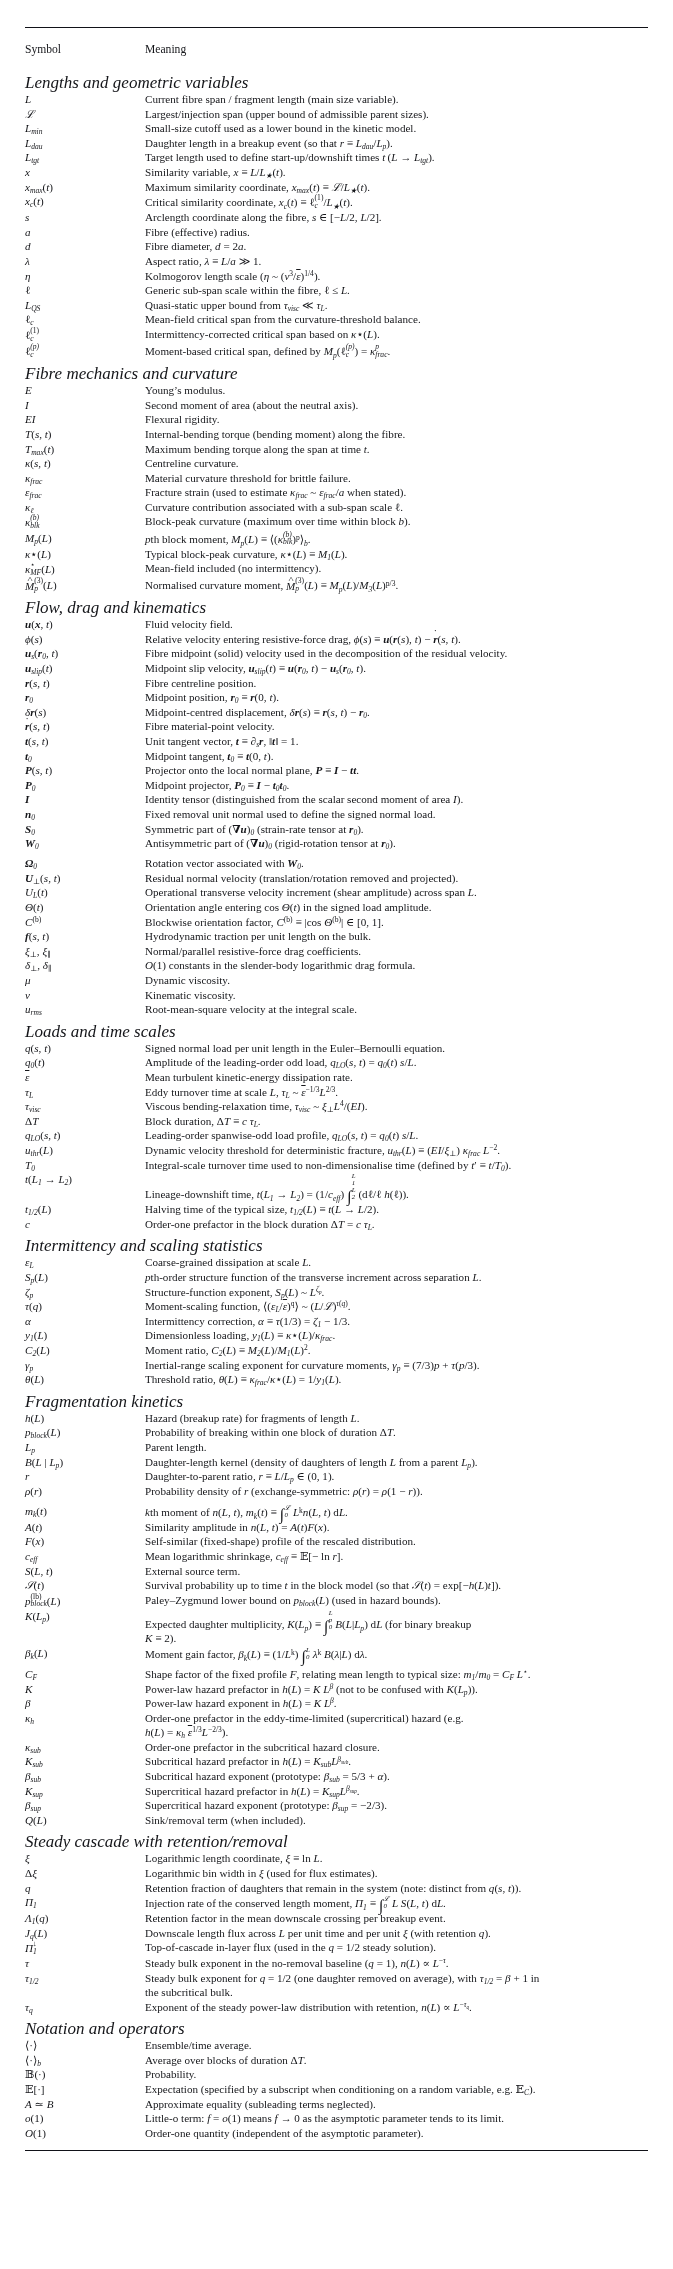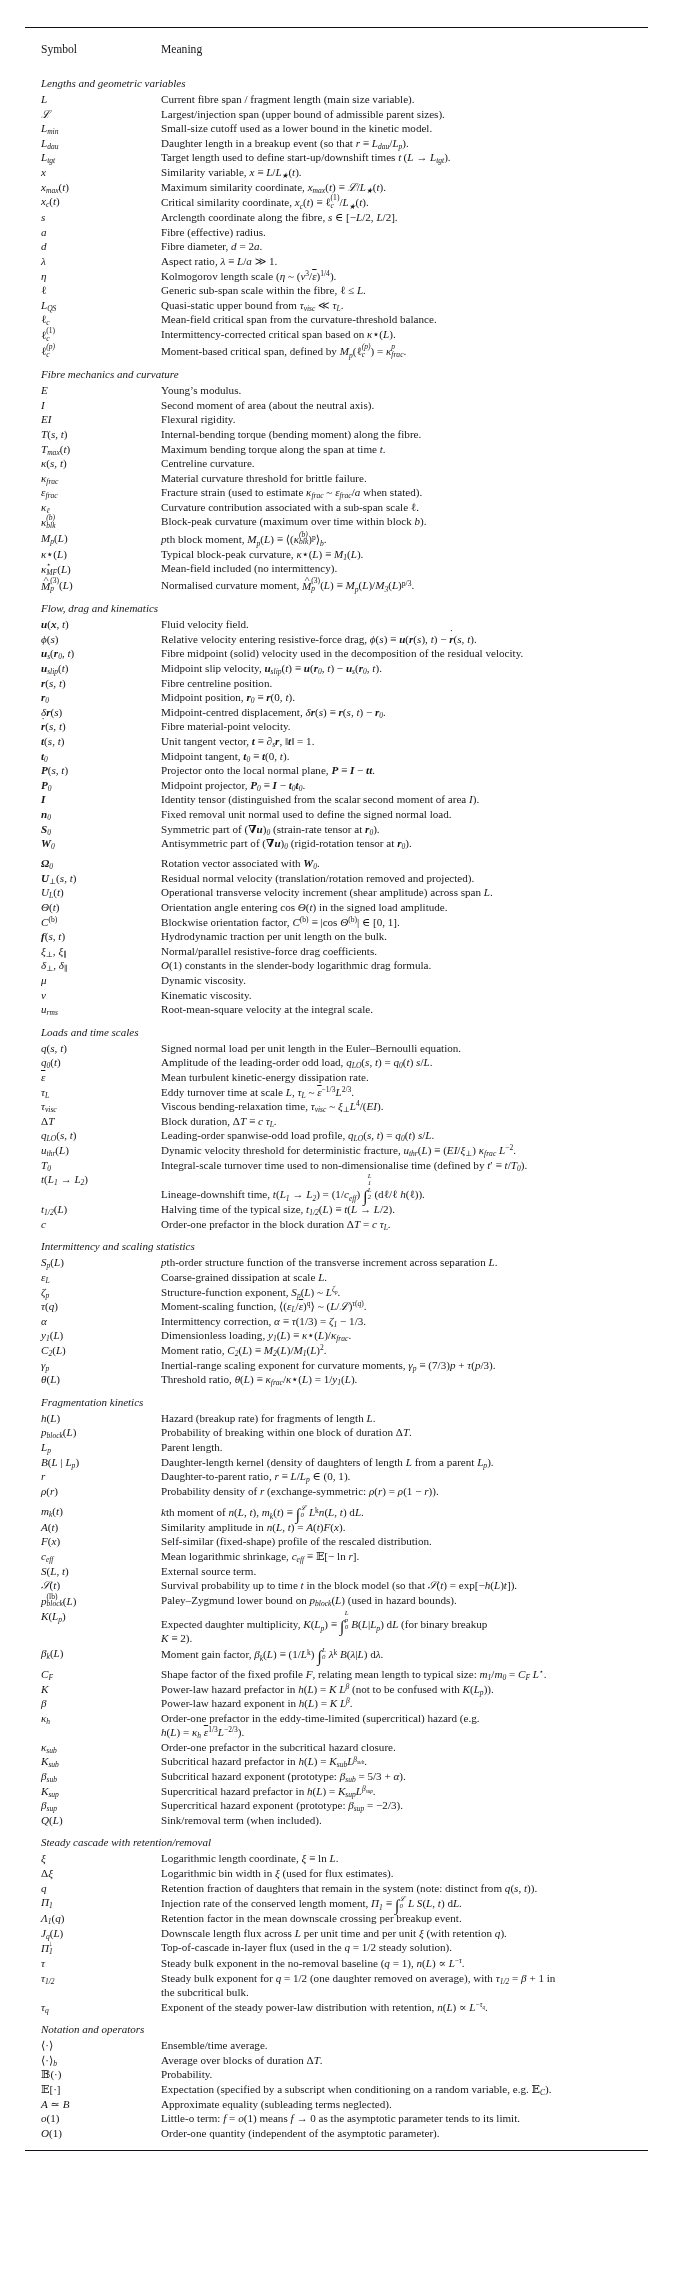--- a/index.html
+++ b/index.html
@@ -23,21 +23,20 @@
     margin:0;
   }
   .rule.top{margin-top:27px;}
   .rule.bottom{margin-top:10px;}
 
   table.nt{
     border-collapse:collapse;
     width:100%;
     table-layout:fixed;
     margin-top:14px;
-    margin-left:16px;
   }
   table.nt col.c1{width:120px;}
   table.nt col.c2{width:auto;}
 
   table.nt td{
     vertical-align:top;
     padding:0 0 0.5px 0;
     font-size:11.1px;
     line-height:14.1px;
   }
@@ -45,21 +44,21 @@
     padding-right:6px;
     white-space:nowrap;
   }
   tr.hdr td{
     font-size:11.6px;
     line-height:15px;
     padding-bottom:11px;
   }
   tr.grp td{
     font-style:italic;
-    font-size:11px;
+    font-size:17px;
     padding-top:8px;
     padding-bottom:2px;
   }
   tr.gap td{height:5px;line-height:5px;font-size:0;}
 
   
   i,.it{font-style:italic;}
   .up{font-style:normal;}
   .bf{font-weight:bold;font-style:italic;}
   .bfu{font-weight:bold;font-style:normal;}
@@ -398,28 +397,28 @@
         </tr>
       <tr>
           <td class="sym"><i>c</i></td>
           <td>Order-one prefactor in the block duration Δ<i>T</i> = <i>c</i> <i>τ</i><sub>L</sub>.</td>
         </tr>
 
       <tr class="grp">
         <td colspan="2">Intermittency and scaling statistics</td>
       </tr>
       <tr>
+          <td class="sym"><i>ε</i><sub>L</sub></td>
+          <td>Coarse-grained dissipation at scale <i>L</i>.</td>
+        </tr>
+      <tr>
           <td class="sym"><i>S</i><sub>p</sub>(<i>L</i>)</td>
           <td><i>p</i>th-order structure function of the transverse increment across separation <i>L</i>.</td>
         </tr>
       <tr>
-          <td class="sym"><i>ε</i><sub>L</sub></td>
-          <td>Coarse-grained dissipation at scale <i>L</i>.</td>
-        </tr>
-      <tr>
           <td class="sym"><i>ζ</i><sub>p</sub></td>
           <td>Structure-function exponent, <i>S</i><sub>p</sub>(<i>L</i>) ~ <i>L</i><sup><i>ζ</i><sub>p</sub></sup>.</td>
         </tr>
       <tr>
           <td class="sym"><i>τ</i>(<i>q</i>)</td>
           <td>Moment-scaling function, ⟨(<i>ε</i><sub>L</sub>/<span class="ovl"><i>ε</i></span>)<sup>q</sup>⟩ ~ (<i>L</i>/<i>ℒ</i>)<sup><i>τ</i>(<i>q</i>)</sup>.</td>
         </tr>
       <tr>
           <td class="sym"><i>α</i></td>
           <td>Intermittency correction, <i>α</i> ≡ <i>τ</i>(1/3) = <i>ζ</i><sub>1</sub> − 1/3.</td>

